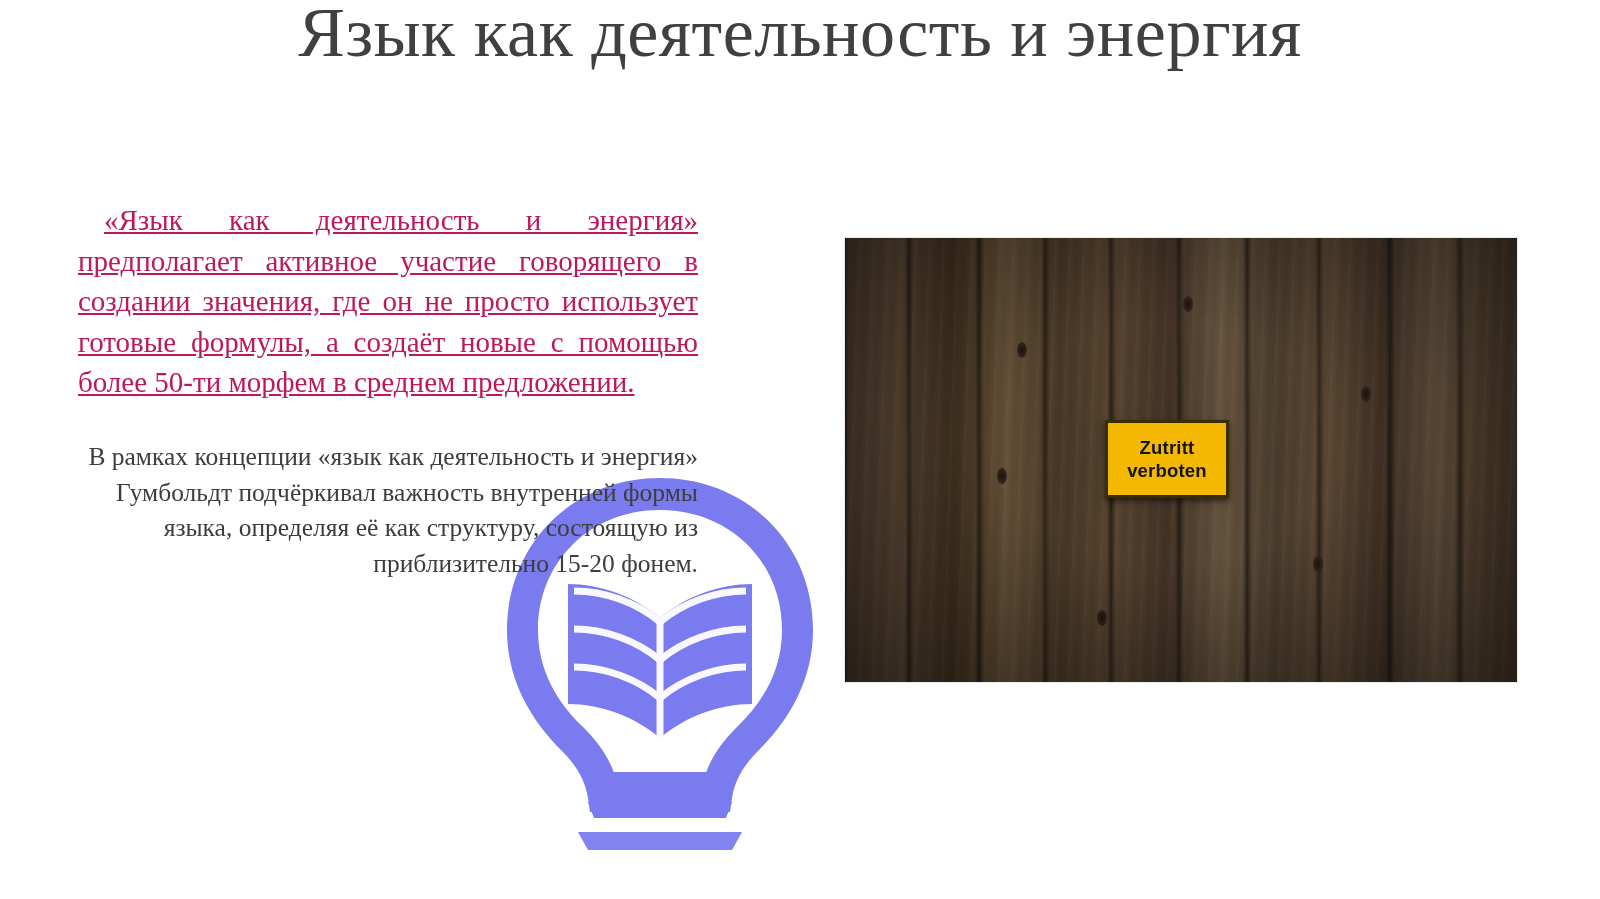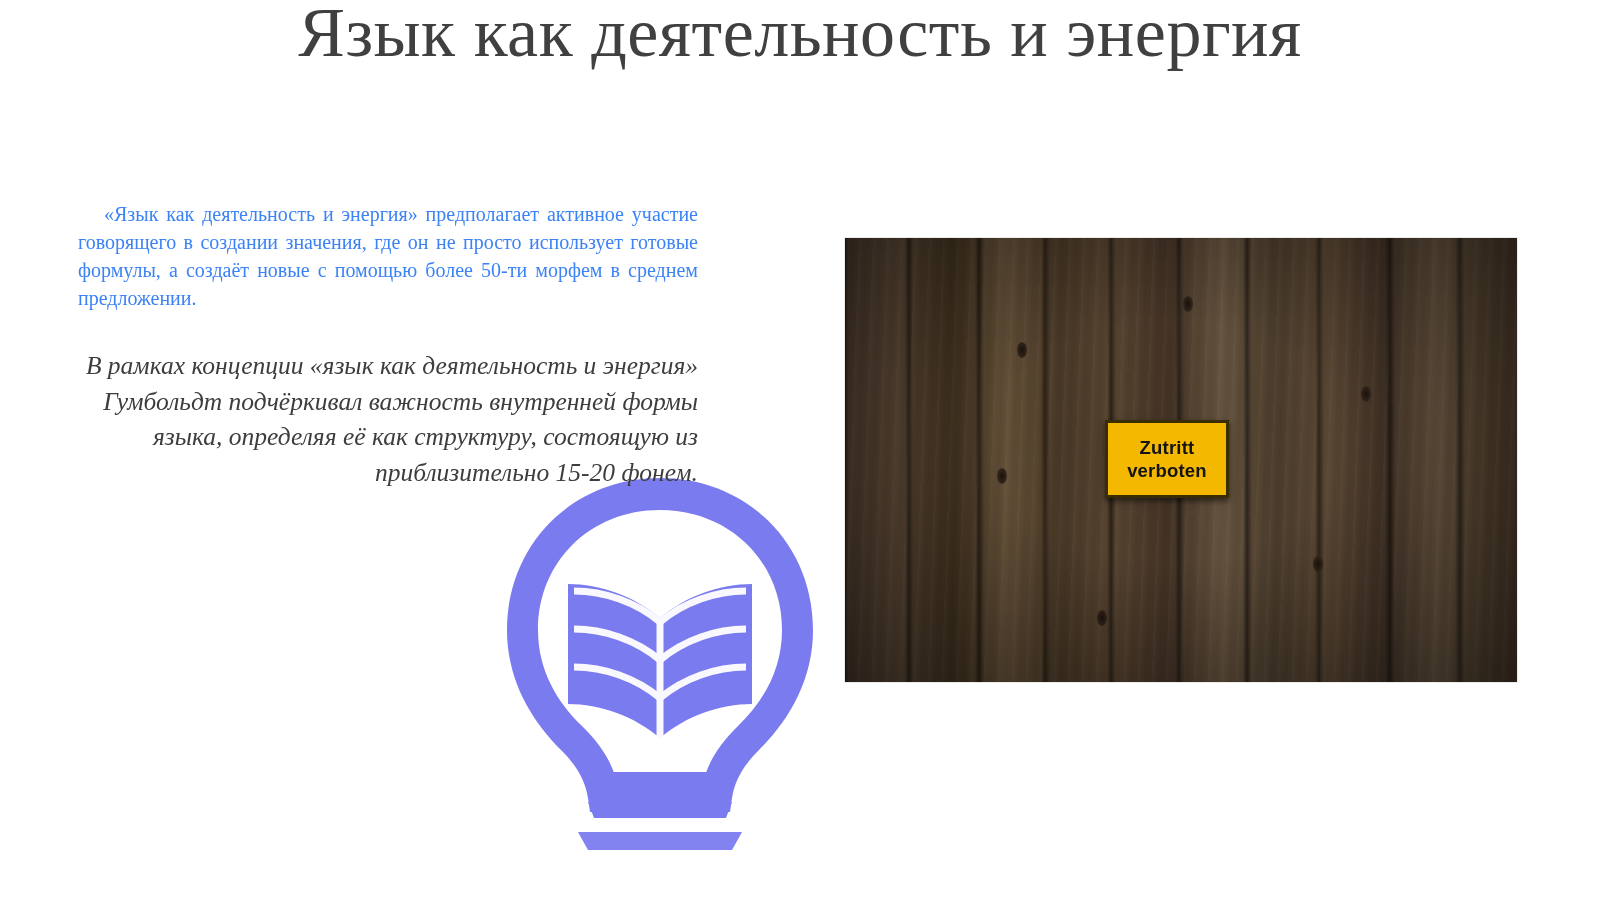--- a/index.html
+++ b/index.html
@@ -49,37 +49,37 @@
 
   
   .text-col {
     position: absolute;
     left: 78px;
     top: 200px;
     width: 620px;
   }
 
   .para-1 {
-    font-size: 20px;
+    font-size: 29px;
     line-height: 1.40;
     text-align: justify;
     text-indent: 26px;
-    color: #3b82f6;
+    color: #be185d;
     margin: 0;
+    text-decoration: underline;
   }
 
   .para-2 {
     margin: 36px 0 0 0;
     font-size: 25.5px;
     line-height: 1.40;
     text-align: right;
     color: #3d3d3d;
     position: relative;
     z-index: 3;
-    font-style: italic;
   }
 
   
   .photo {
     position: absolute;
     left: 845px;
     top: 238px;
     width: 672px;
     height: 444px;
     overflow: hidden;

